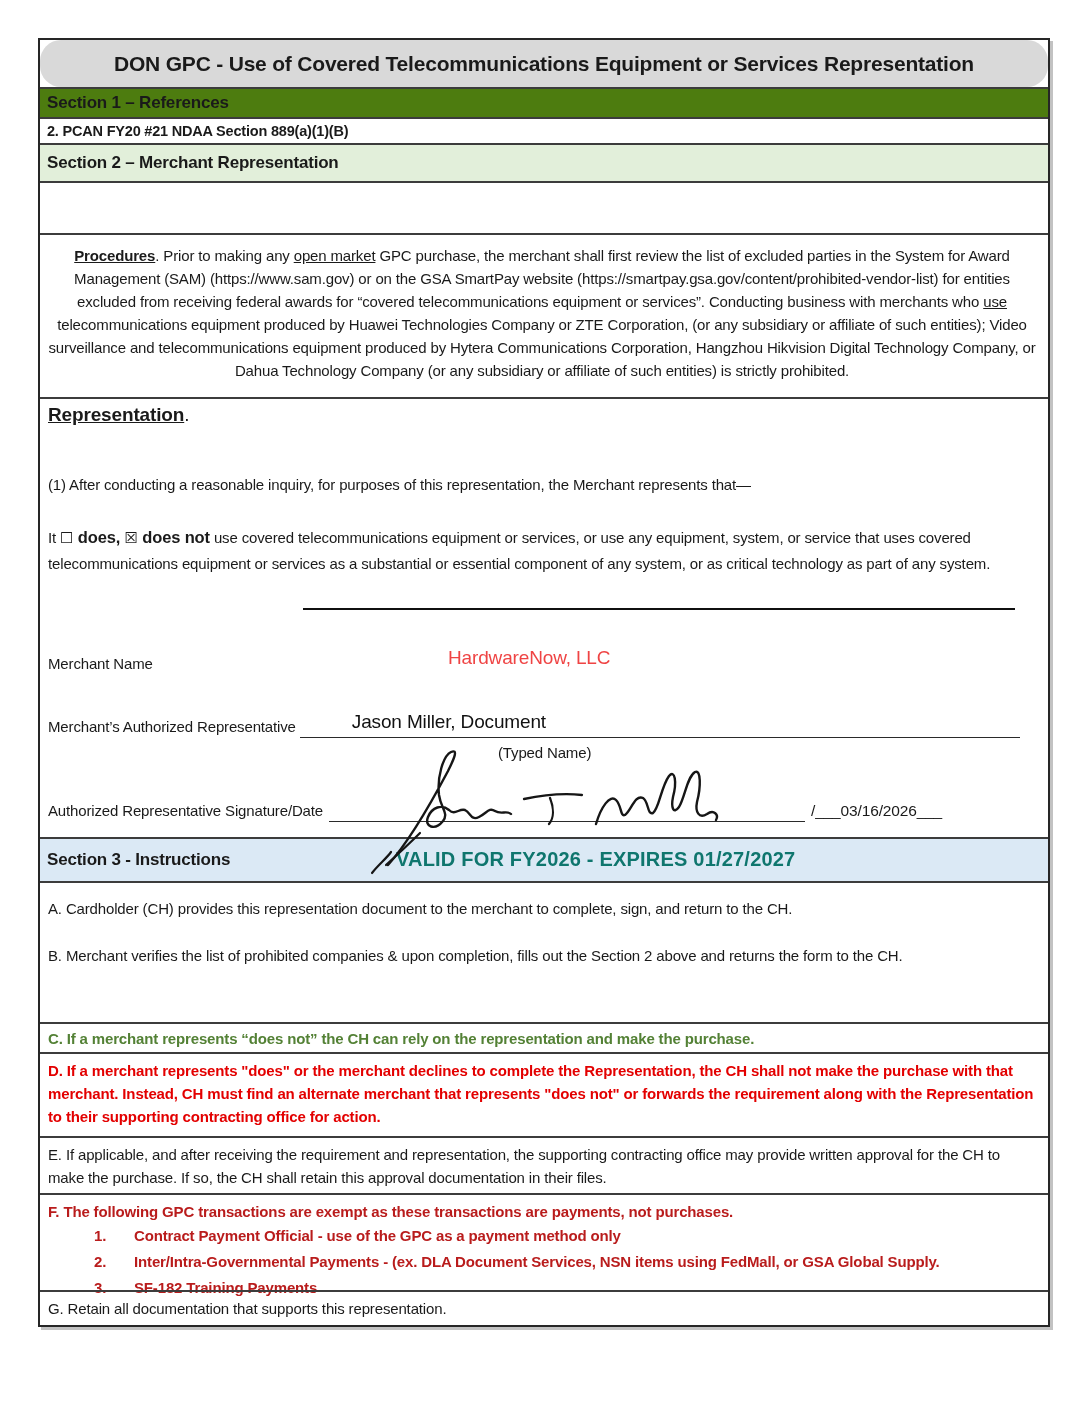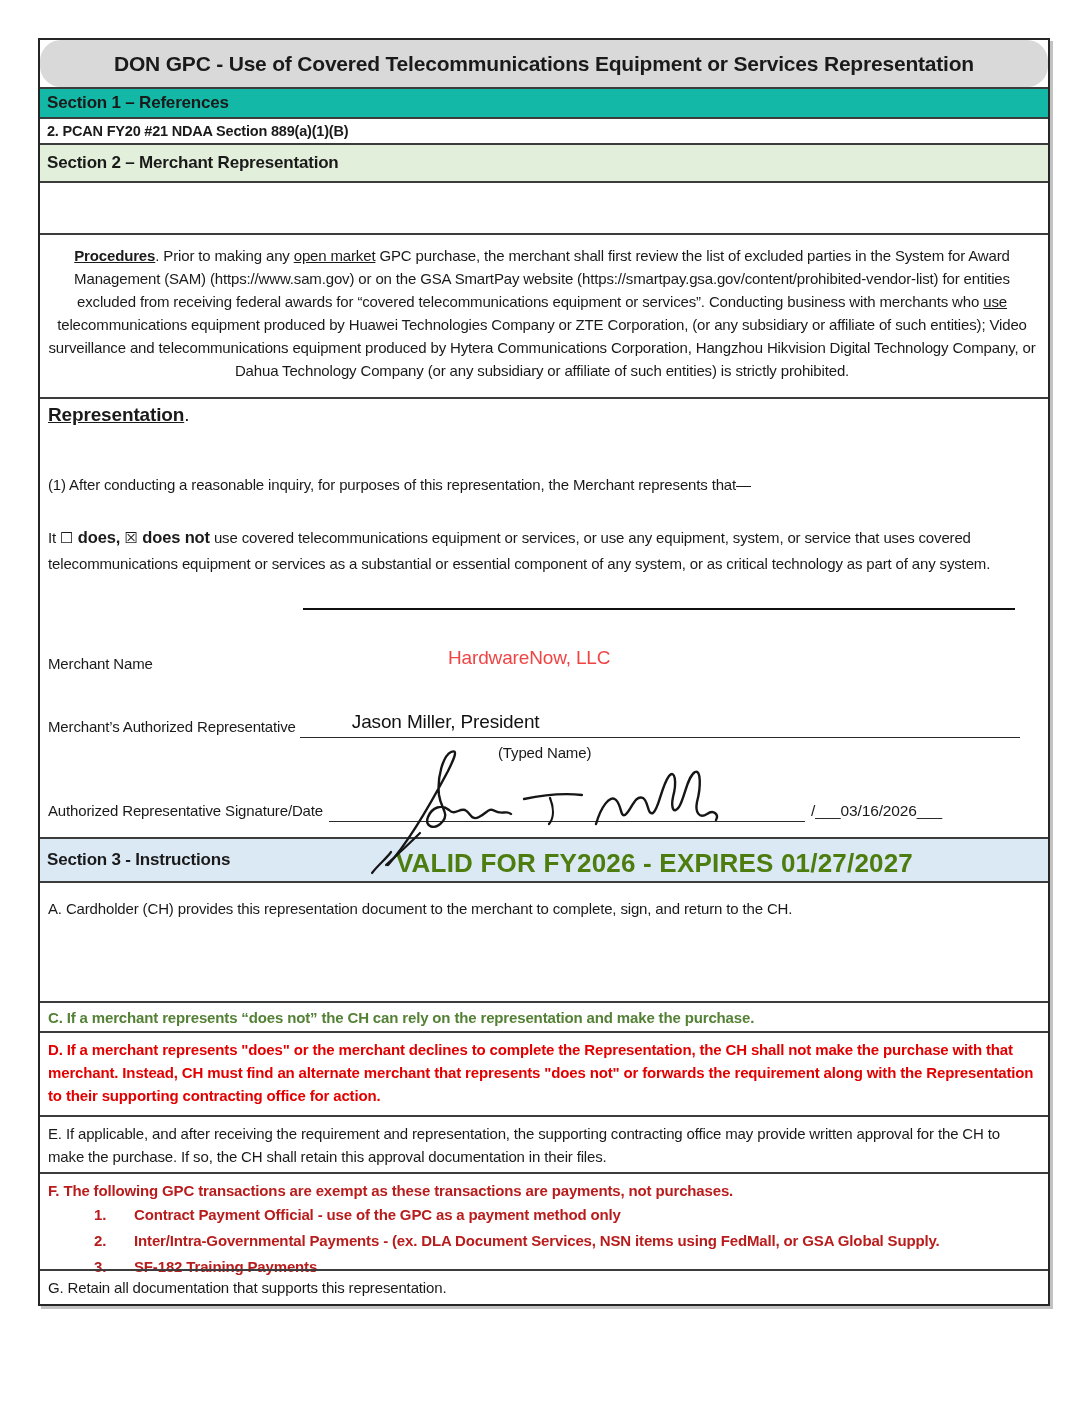--- a/index.html
+++ b/index.html
@@ -15,21 +15,21 @@
     box-sizing:border-box;
   }
   .row{border-top:2px solid #3c3c3c;box-sizing:border-box;position:relative;}
   .row.first{border-top:none;}
 
   .title-row{
     background:#d9d9d9;height:47px;display:flex;align-items:center;justify-content:center;
     font-weight:bold;font-size:21px;letter-spacing:-0.2px;border-radius:21px;
   }
   .sec-hdr{font-weight:bold;font-size:17px;display:flex;align-items:center;padding:0 7px;letter-spacing:-0.2px;}
-  .s1{background:#14b8a6;height:30px;}
+  .s1{background:#4d7c0f;height:30px;}
   .s2{background:#e2efda;height:38px;}
   .s3{background:#dbe9f5;height:44px;}
 
   .ref-row{height:26px;display:flex;align-items:center;padding:0 7px;font-weight:bold;font-size:14.5px;letter-spacing:-0.2px;}
   .empty-row{height:52px;background:#fff;}
 
   .para{font-size:15px;line-height:23px;letter-spacing:-0.15px;}
   .procedures{padding:9px 12px 12px 8px;min-height:164px;text-align:center;}
   .u{text-decoration:underline;}
   .bu{font-weight:bold;text-decoration:underline;}
@@ -50,23 +50,23 @@
   .rep-label{white-space:nowrap;padding-bottom:0;}
   .fill-line{flex:1;border-bottom:1.6px solid #2a2a2a;height:34px;position:relative;margin-left:4px;}
   .rep-value{position:absolute;left:52px;bottom:4px;font-size:19px;color:#111;white-space:nowrap;}
   .typed-caption{margin-left:450px;margin-top:3px;font-size:15px;}
   .sig-row{margin-top:24px;display:flex;align-items:flex-end;height:34px;padding-right:44px;}
   .sig-line{flex:1;border-bottom:1.6px solid #2a2a2a;height:30px;margin-left:6px;max-width:476px;}
   .sig-date{white-space:nowrap;padding-left:6px;font-size:15.5px;}
   .sig-svg{position:absolute;left:318px;top:348px;width:370px;height:138px;z-index:5;pointer-events:none;}
 
   .stamp{
-    position:absolute;left:356px;top:9px;font-size:26px;color:#4d7c0f;letter-spacing:0.2px;white-space:nowrap;
+    position:absolute;left:356px;top:9px;font-size:20px;color:#0f766e;letter-spacing:0.2px;white-space:nowrap;
   }
-  .ab-row{height:120px;padding:14px 10px 0 8px;}
+  .ab-row{height:141px;padding:14px 10px 0 8px;}
   .item-b{margin-top:24px;}
   .c-row{height:30px;display:flex;align-items:center;padding:0 8px;color:#538135;font-weight:bold;font-size:15px;letter-spacing:-0.15px;}
   .d-row{height:84px;padding:5px 10px 0 8px;color:#e30000;font-weight:bold;}
   .e-row{height:57px;padding:5px 10px 0 8px;}
   .f-row{height:97px;padding:5px 10px 0 8px;color:#b91c1c;font-weight:bold;}
   .f-item{display:flex;line-height:26px;}
   .f-num{width:40px;text-align:left;margin-left:46px;}
   .g-row{height:35px;display:flex;align-items:center;padding:0 8px;font-size:15px;letter-spacing:-0.15px;}
 </style>
 </head>
@@ -98,21 +98,21 @@
     <div class="center-line"></div>
 
     <div class="field-row mn-row">
       <span>Merchant Name</span>
       <span class="mn-value">HardwareNow, LLC</span>
     </div>
 
     <div class="field-row rep-row">
       <span class="rep-label">Merchant’s Authorized Representative</span>
       <span class="fill-line">
-        <span class="rep-value">Jason Miller, President</span>
+        <span class="rep-value">Jason Miller, Document</span>
       </span>
     </div>
     <div class="typed-caption">(Typed Name)</div>
 
     <div class="field-row sig-row">
       <span>Authorized Representative Signature/Date</span>
       <span class="sig-line"></span>
       <span class="sig-date"><span>/___</span><span>03/16/2026</span><span>___</span></span>
     </div>
 
@@ -124,20 +124,21 @@
     </svg>
   </div>
 
   <div class="row sec-hdr s3">
     <span>Section 3 - Instructions</span>
     <span class="stamp">VALID FOR FY2026 - EXPIRES 01/27/2027</span>
   </div>
 
   <div class="row para ab-row">
     <div>A. Cardholder (CH) provides this representation document to the merchant to complete, sign, and return to the CH.</div>
+    <div class="item-b">B. Merchant verifies the list of prohibited companies &amp; upon completion, fills out the Section 2 above and returns the form to the CH.</div>
   </div>
 
   <div class="row c-row">C.  If a merchant represents “does not” the CH can rely on the representation and make the purchase.</div>
 
   <div class="row para d-row">D.  If a merchant represents "does" or the merchant declines to complete the Representation, the CH shall not make the purchase with that merchant. Instead, CH must find an alternate merchant that represents "does not" or forwards the requirement along with the Representation to their supporting contracting office for action.</div>
 
   <div class="row para e-row">E.  If applicable, and after receiving the requirement and representation, the supporting contracting office may provide written approval for the CH to make the purchase. If so, the CH shall retain this approval documentation in their files.</div>
 
   <div class="row para f-row">
     <div>F.  The following GPC transactions are exempt as these transactions are payments, not purchases.</div>

